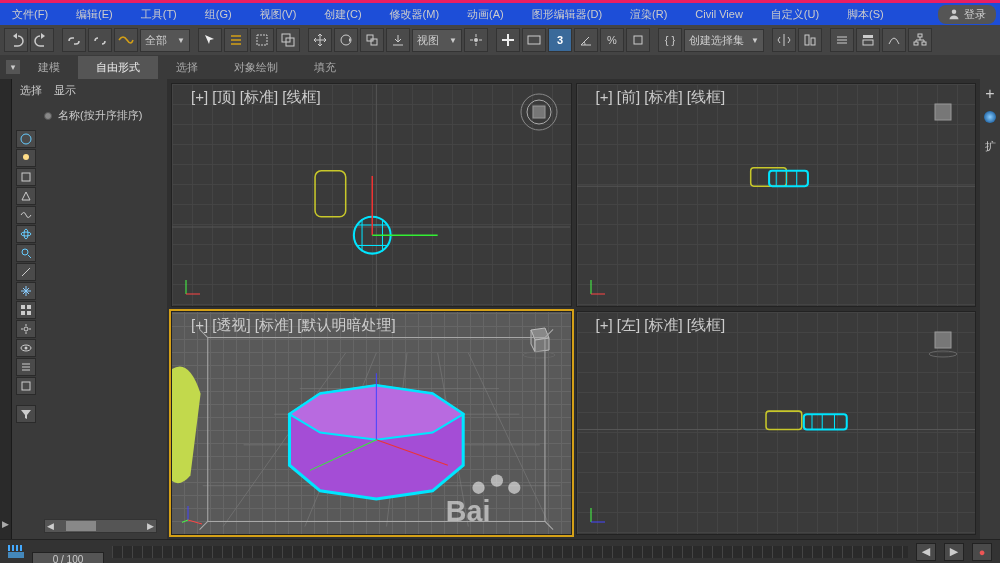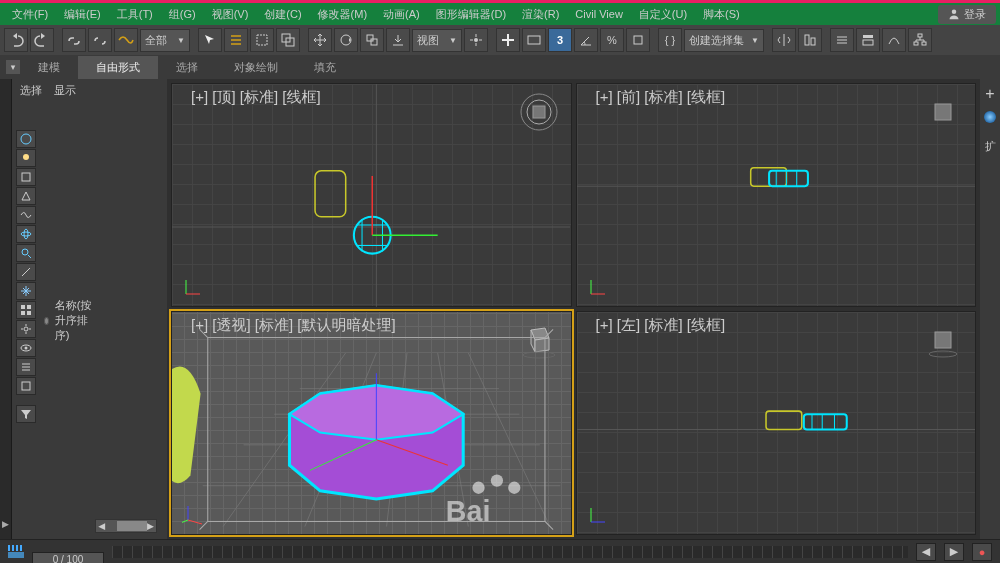--- a/index.html
+++ b/index.html
@@ -9,30 +9,31 @@
   font-family: "Microsoft YaHei", Arial, sans-serif;
   font-size: 11px; color: #ccc;
   overflow: hidden;
   position: relative;
 }
 
 .topbar-accent { height: 3px; background: #e91e63; }
 
 
 .menubar {
-  height: 22px; background: #15803d;
+  height: 22px; background: #1d4ed8;
   display: flex; align-items: center;
   padding: 0 4px;
+  gap: 12px;
 }
 .menubar .menu-item {
   padding: 2px 8px; color: #ccc; cursor: pointer;
 }
 .menubar .login {
   margin-left: auto; display: flex; align-items: center;
-  background: #555; padding: 2px 10px; border-radius: 3px;
+  background: #555; padding: 2px 10px; border-radius: 8px;
 }
 .login-icon { width: 12px; height: 12px; margin-right: 4px; fill: #ccc; }
 
 
 .maintoolbar {
   height: 30px; background: #444;
   display: flex; align-items: center;
   padding: 0 4px; gap: 2px;
 }
 .maintoolbar .btn, .maintoolbar .btn-active {
@@ -453,21 +454,21 @@
               <rect x="2" y="2" width="8" height="8" fill="none" stroke="#ccc"></rect>
             </svg>
           </div>
         <div style="height:8px;"></div>
         <div class="tbtn">
             <svg width="12" height="12">
               <path d="M1 2h10L7 7v4l-2-1V7z" fill="#ccc"></path>
             </svg>
           </div>
       </div>
-      <div class="namearea" style="display:flex;">
+      <div class="namearea" style="display:flex;flex-direction:column;">
         <div class="namearea-hdr">
           <span class="dot"></span>
           <span>名称(按升序排序)</span>
         </div>
         <div style="flex:1;"></div>
         <div class="scroll-h">
           <span class="arr">◀</span>
           <div class="thumb"></div>
           <span class="arr" style="margin-left:auto;">▶</span>
         </div>

